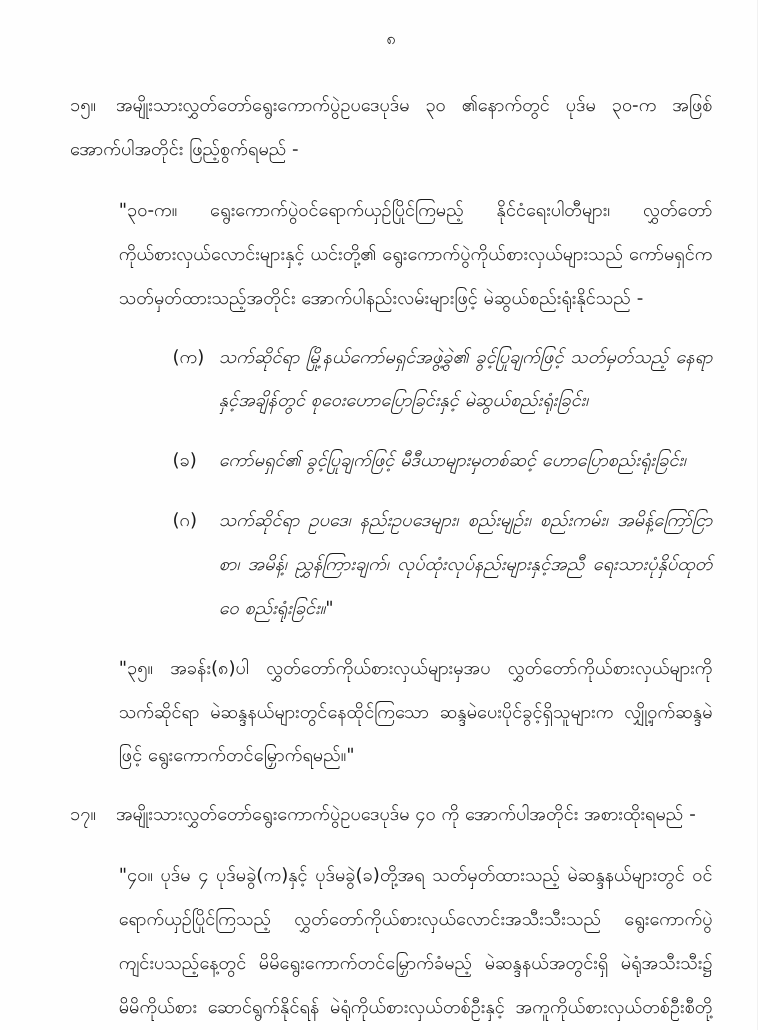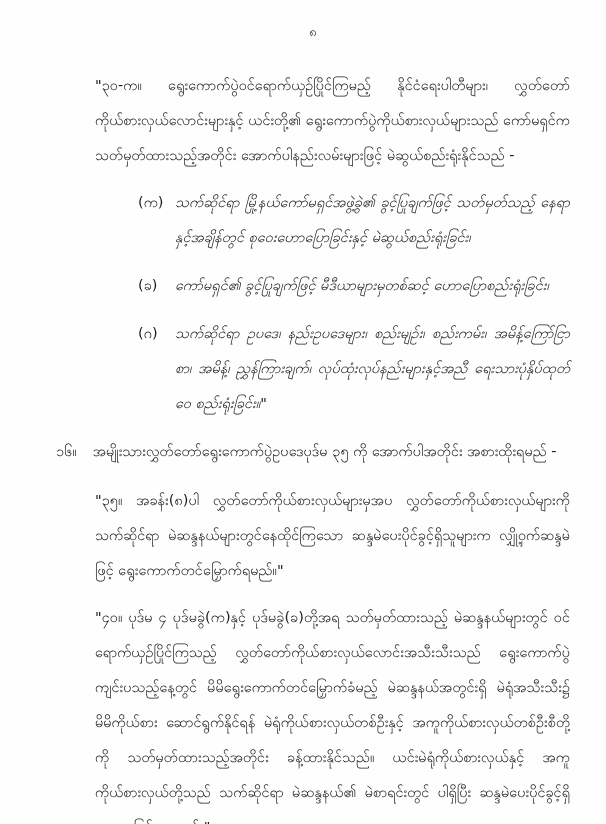--- a/index.html
+++ b/index.html
@@ -60,41 +60,44 @@
   }
 </style>
 </head>
 <body>
 
 <div class="page">
 
   <div class="page-number">၈</div>
 
   <section>
+    <p class="intro">
+      <span class="sec-num">၁၅။</span><span>အမျိုးသားလွှတ်တော်ရွေးကောက်ပွဲဥပဒေပုဒ်မ ၃၀ ၏နောက်တွင် ပုဒ်မ ၃၀-က အဖြစ် အောက်ပါအတိုင်း ဖြည့်စွက်ရမည် -</span>
+    </p>
     <p class="quote">"၃၀-က။ ရွေးကောက်ပွဲဝင်ရောက်ယှဉ်ပြိုင်ကြမည့် နိုင်ငံရေးပါတီများ၊ လွှတ်တော်ကိုယ်စားလှယ်လောင်းများနှင့် ယင်းတို့၏ ရွေးကောက်ပွဲကိုယ်စားလှယ်များသည် ကော်မရှင်က သတ်မှတ်ထားသည့်အတိုင်း အောက်ပါနည်းလမ်းများဖြင့် မဲဆွယ်စည်းရုံးနိုင်သည် -</p>
     <div class="items">
       <div class="item">
         <span class="item-label">(က)</span>
         <span class="item-text">သက်ဆိုင်ရာ မြို့နယ်ကော်မရှင်အဖွဲ့ခွဲ၏ ခွင့်ပြုချက်ဖြင့် သတ်မှတ်သည့် နေရာနှင့်အချိန်တွင် စုဝေးဟောပြောခြင်းနှင့် မဲဆွယ်စည်းရုံးခြင်း၊</span>
       </div>
       <div class="item">
         <span class="item-label">(ခ)</span>
         <span class="item-text">ကော်မရှင်၏ ခွင့်ပြုချက်ဖြင့် မီဒီယာများမှတစ်ဆင့် ဟောပြောစည်းရုံးခြင်း၊</span>
       </div>
       <div class="item">
         <span class="item-label">(ဂ)</span>
         <span class="item-text">သက်ဆိုင်ရာ ဥပဒေ၊ နည်းဥပဒေများ၊ စည်းမျဉ်း၊ စည်းကမ်း၊ အမိန့်ကြော်ငြာစာ၊ အမိန့်၊ ညွှန်ကြားချက်၊ လုပ်ထုံးလုပ်နည်းများနှင့်အညီ ရေးသားပုံနှိပ်ထုတ်ဝေ စည်းရုံးခြင်း။"</span>
       </div>
     </div>
   </section>
 
   <section>
-    <p class="intro">
-      <span class="sec-num">၁၆။</span><span>အမျိုးသားလွှတ်တော်ရွေးကောက်ပွဲဥပဒေပုဒ်မ ၃၅ ကို အောက်ပါအတိုင်း အစားထိုးရမည် -</span>
-    </p>
     <p class="quote">"၃၅။ အခန်း(၈)ပါ လွှတ်တော်ကိုယ်စားလှယ်များမှအပ လွှတ်တော်ကိုယ်စားလှယ်များကို သက်ဆိုင်ရာ မဲဆန္ဒနယ်များတွင်နေထိုင်ကြသော ဆန္ဒမဲပေးပိုင်ခွင့်ရှိသူများက လျှို့ဝှက်ဆန္ဒမဲဖြင့် ရွေးကောက်တင်မြှောက်ရမည်။"</p>
   </section>
 
   <section>
+    <p class="intro">
+      <span class="sec-num">၁၇။</span><span>အမျိုးသားလွှတ်တော်ရွေးကောက်ပွဲဥပဒေပုဒ်မ ၄၀ ကို အောက်ပါအတိုင်း အစားထိုးရမည် -</span>
+    </p>
     <p class="quote">"၄၀။ ပုဒ်မ ၄ ပုဒ်မခွဲ(က)နှင့် ပုဒ်မခွဲ(ခ)တို့အရ သတ်မှတ်ထားသည့် မဲဆန္ဒနယ်များတွင် ဝင်ရောက်ယှဉ်ပြိုင်ကြသည့် လွှတ်တော်ကိုယ်စားလှယ်လောင်းအသီးသီးသည် ရွေးကောက်ပွဲကျင်းပသည့်နေ့တွင် မိမိရွေးကောက်တင်မြှောက်ခံမည့် မဲဆန္ဒနယ်အတွင်းရှိ မဲရုံအသီးသီး၌ မိမိကိုယ်စား ဆောင်ရွက်နိုင်ရန် မဲရုံကိုယ်စားလှယ်တစ်ဦးနှင့် အကူကိုယ်စားလှယ်တစ်ဦးစီတို့ကို သတ်မှတ်ထားသည့်အတိုင်း ခန့်ထားနိုင်သည်။ ယင်းမဲရုံကိုယ်စားလှယ်နှင့် အကူကိုယ်စားလှယ်တို့သည် သက်ဆိုင်ရာ မဲဆန္ဒနယ်၏ မဲစာရင်းတွင် ပါရှိပြီး ဆန္ဒမဲပေးပိုင်ခွင့်ရှိသူများ ဖြစ်စေရမည်။"</p>
   </section>
 
 </div>
 
 </body></html>

